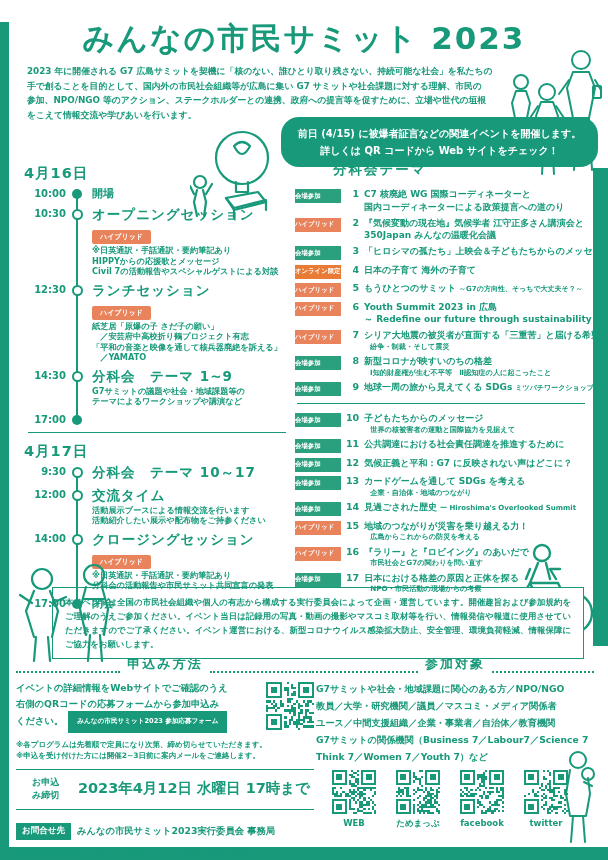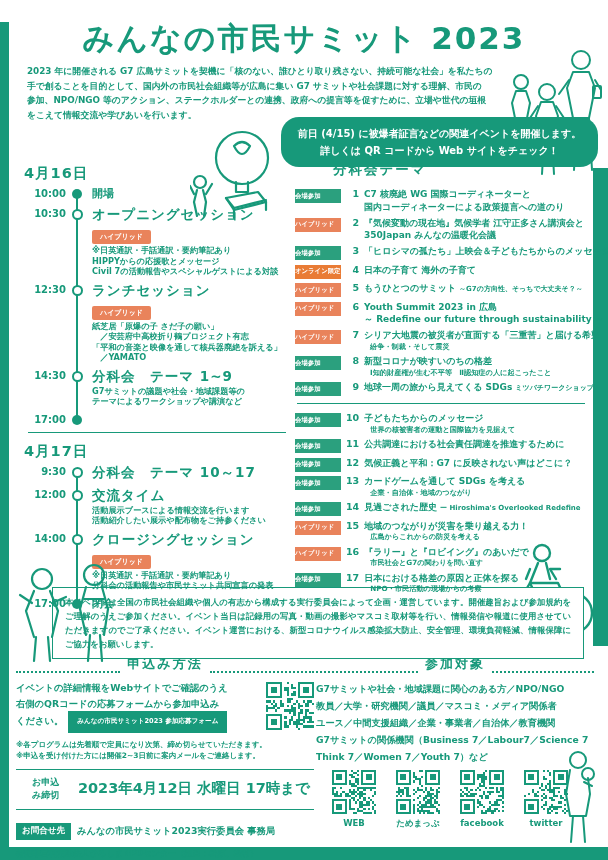--- a/index.html
+++ b/index.html
@@ -341,21 +341,21 @@
           <span class="theme-num">13</span>
           <div class="theme-text">
             <div class="t-title">カードゲームを通して SDGs を考える</div>
             <div class="t-sub">企業・自治体・地域のつながり</div>
           </div>
         </div>
         <div class="theme-item">
           <span class="theme-badge bg-onsite">会場参加</span>
           <span class="theme-num">14</span>
           <div class="theme-text">
-            <div class="t-title">見過ごされた歴史<span class="t-tail">ー Hiroshima's Overlooked Redefine</span></div>
+            <div class="t-title">見過ごされた歴史<span class="t-tail">ー Hiroshima's Overlooked Summit</span></div>
           </div>
         </div>
         <div class="theme-item">
           <span class="theme-badge bg-hybrid">ハイブリッド</span>
           <span class="theme-num">15</span>
           <div class="theme-text">
             <div class="t-title">地域のつながりが災害を乗り越える力！</div>
             <div class="t-sub">広島からこれからの防災を考える</div>
           </div>
         </div>

